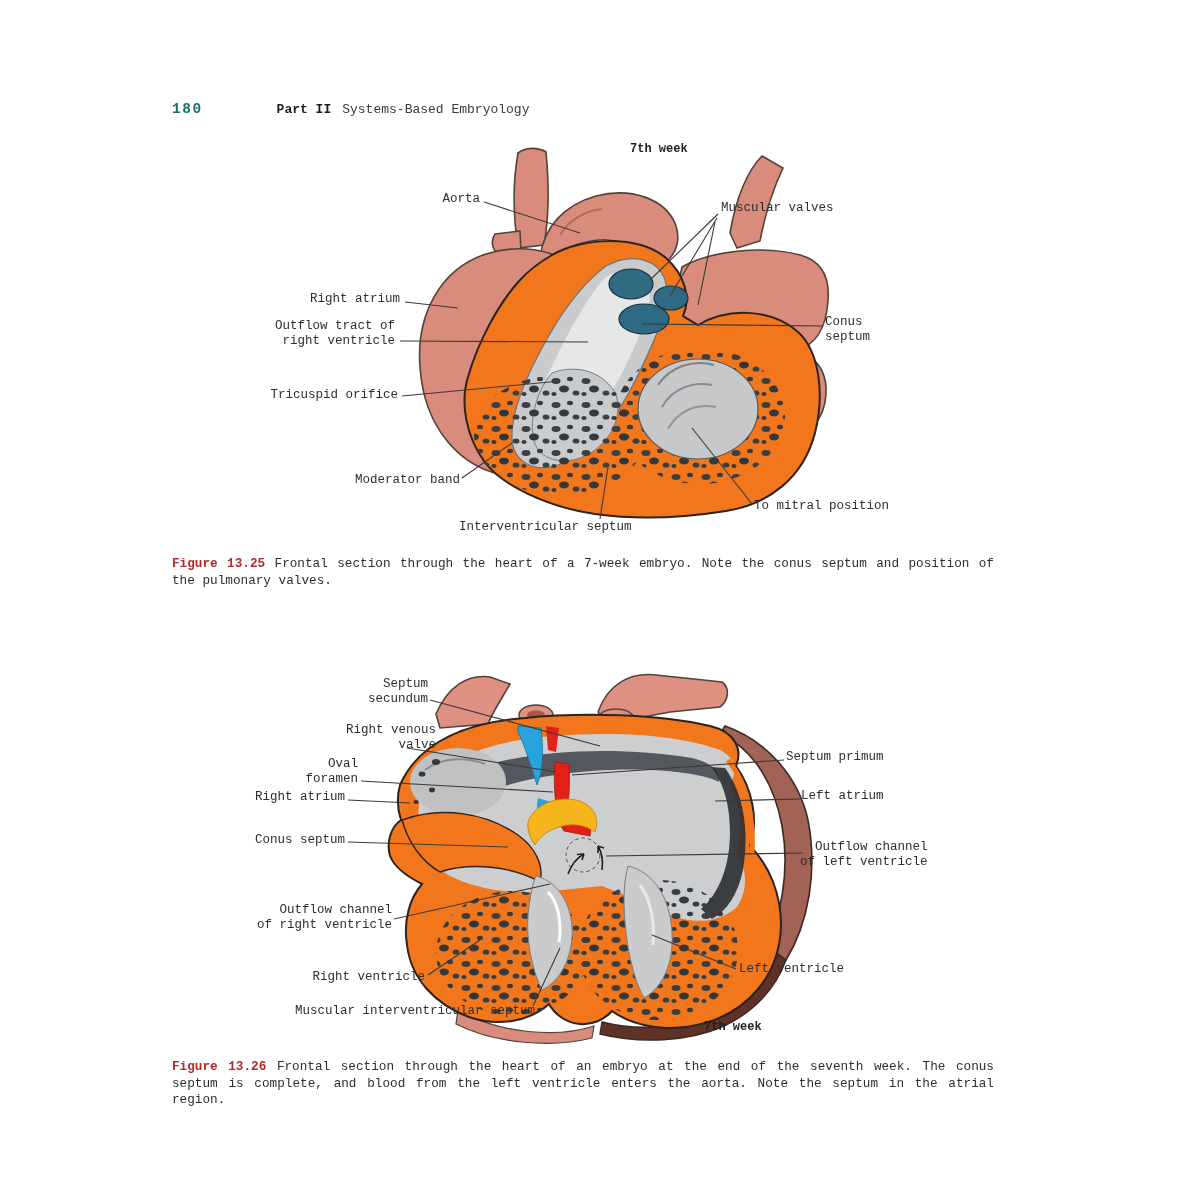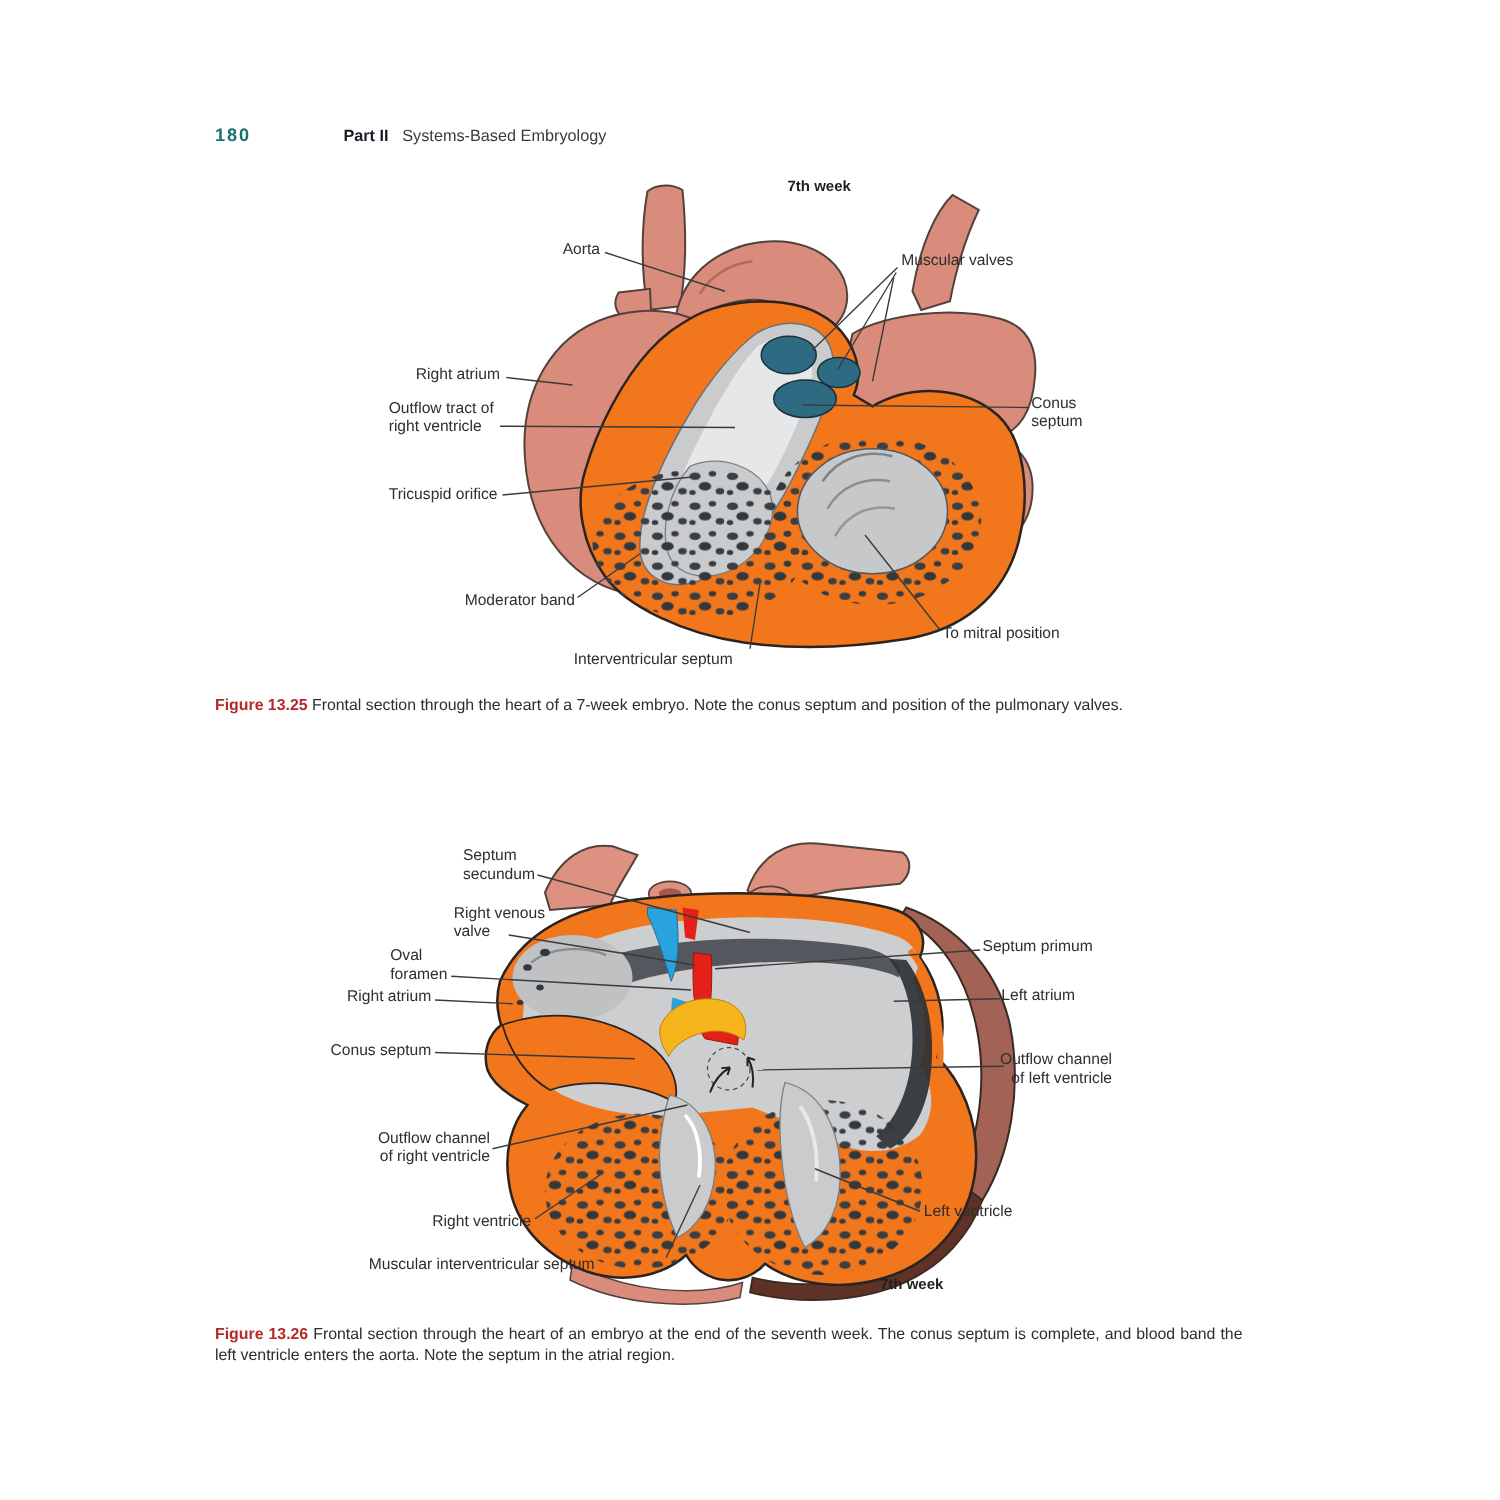--- a/index.html
+++ b/index.html
@@ -1,24 +1,24 @@
 <!DOCTYPE html>
 <html><head>
 <meta charset="utf-8">
 <style>
   html,body{margin:0;padding:0;background:#ffffff;}
   #page{position:relative;width:1200px;height:1200px;background:#ffffff;overflow:hidden;
-        font-family:Liberation Sans, sans-serif;color:#2b2b2b;}
+        font-family:Liberation Mono, monospace;color:#2b2b2b;}
   .hdr{position:absolute;left:172px;top:101px;display:flex;align-items:baseline;font-size:13px;}
   .hdr .pno{color:#19716E;font-weight:bold;font-size:14.5px;letter-spacing:1.5px;}
   .hdr .part{font-weight:bold;color:#1c1c28;margin-left:30px;padding-left:44px;}
   .hdr .sect{color:#3a3a3a;margin-left:11px;}
   .fig-svg{position:absolute;}
   .label{position:absolute;font-size:12.5px;line-height:14.5px;color:#2e2e2e;white-space:pre-line;}
-  .label.r{text-align:left;}
+  .label.r{text-align:right;}
   .label.c{text-align:right;}
   .week{position:absolute;font-size:12px;font-weight:bold;color:#1f1f1f;}
   .caption{position:absolute;left:172px;width:822px;font-size:12.7px;line-height:16.5px;
            color:#2e2e2e;text-align:justify;margin-top:16px;}
   .cap-label{color:#B5292A;font-weight:bold;}
 </style>
 </head>
 <body>
 
 <div id="page">
@@ -204,16 +204,16 @@
 of left ventricle</div>
   <div class="label c" style="right:808px;top:903px">Outflow channel
 of right ventricle</div>
   <div class="label r" style="right:775px;top:970px">Right ventricle</div>
   <div class="label" style="left:739px;top:962px">Left ventricle</div>
   <div class="label" style="left:295px;top:1004px">Muscular interventricular septum</div>
   <div class="week" style="left:704px;top:1020px">7th week</div>
 
   <p class="caption" style="top:1043px">
     <span class="cap-label">Figure 13.26</span>
-    <span>Frontal section through the heart of an embryo at the end of the seventh week. The conus septum is complete, and blood band the left ventricle enters the aorta. Note the septum in the atrial region.</span>
+    <span>Frontal section through the heart of an embryo at the end of the seventh week. The conus septum is complete, and blood from the left ventricle enters the aorta. Note the septum in the atrial region.</span>
   </p>
 
 </div>
 
 </body></html>

